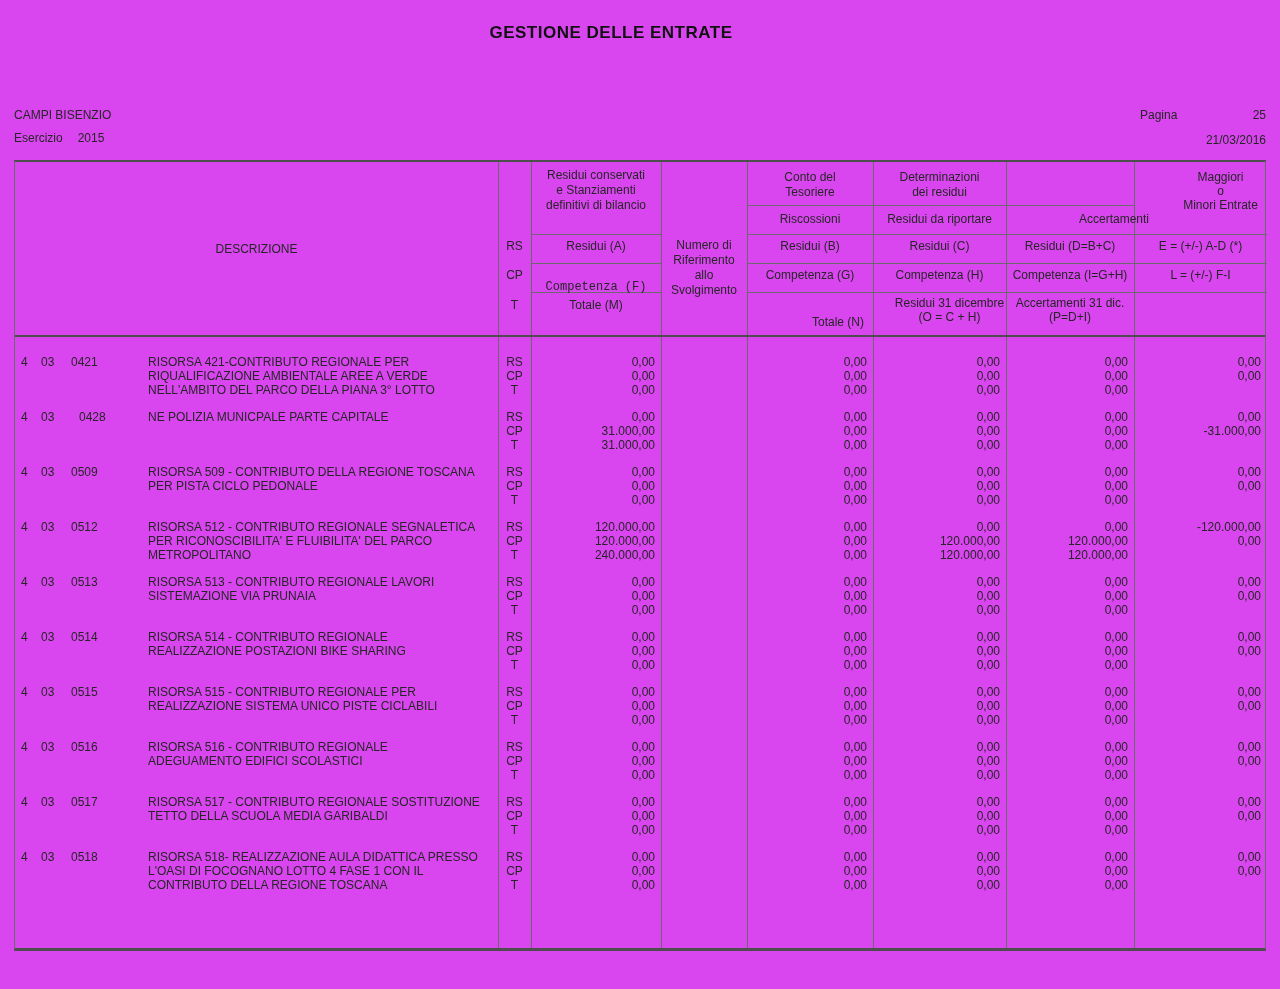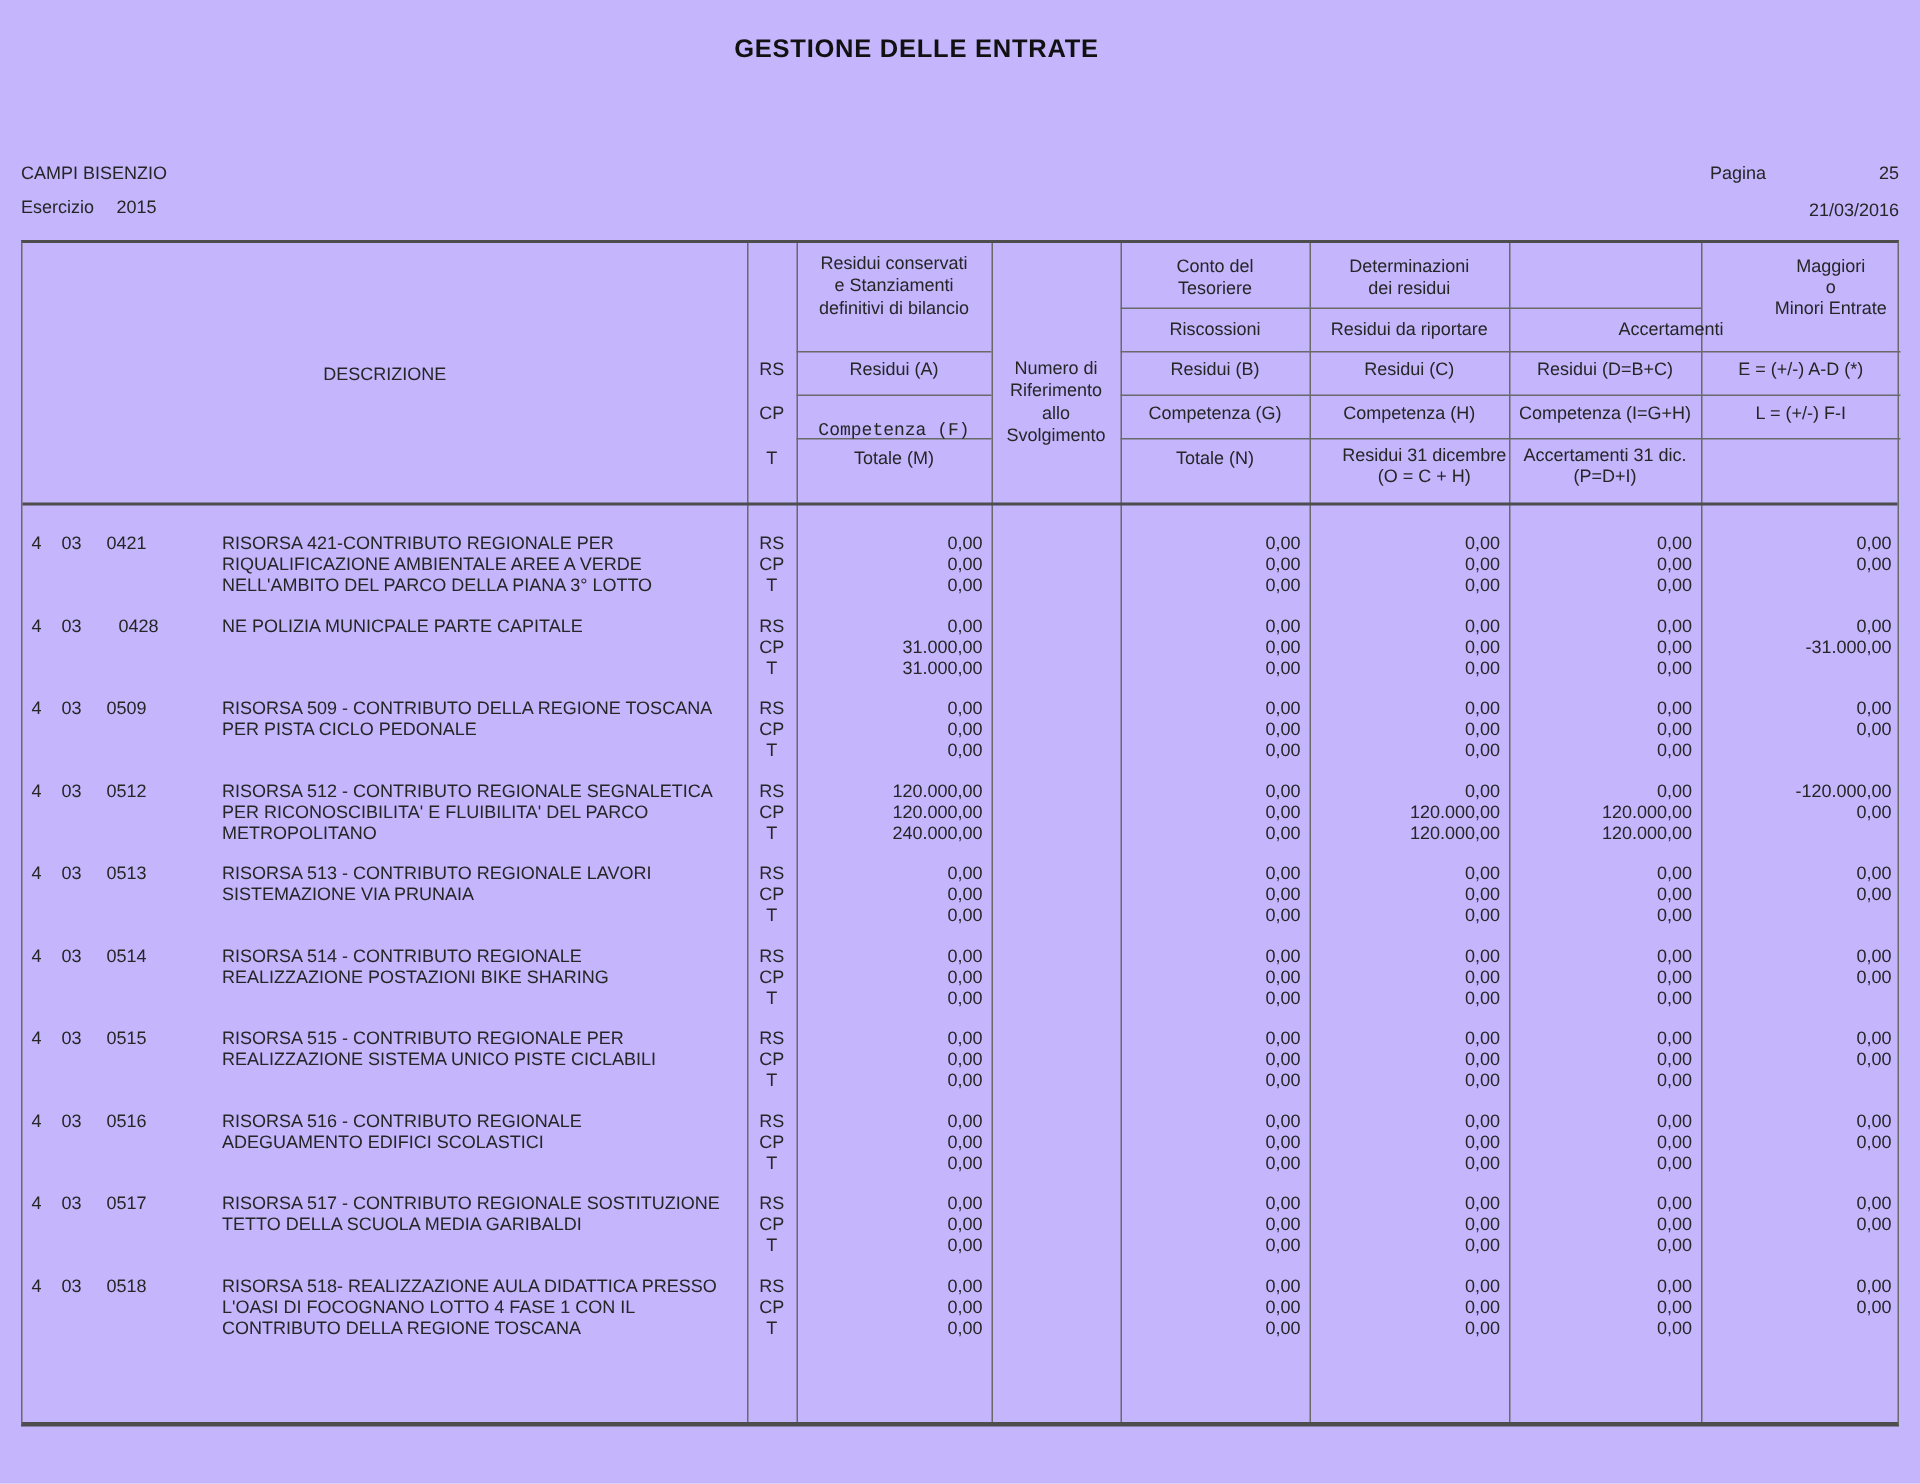--- a/index.html
+++ b/index.html
@@ -1,16 +1,16 @@
 <!DOCTYPE html>
 <html><head>
 <meta charset="utf-8">
 <style>
   html,body{margin:0;padding:0;background:#e8e8e8;}
-  .page{position:relative;width:1280px;height:989px;background:#c4b5fd;margin:0 auto;
+  .page{position:relative;width:1280px;height:989px;background:#d946ef;margin:0 auto;
         font-family:"Liberation Sans","DejaVu Sans",sans-serif;color:#262626;overflow:hidden;}
   .abs{position:absolute;}
   .title{position:absolute;left:0;top:23px;width:1222px;text-align:center;
          font-size:17px;font-weight:bold;letter-spacing:.5px;color:#111;}
   .meta{font-size:12px;line-height:14px;white-space:pre;}
   
   .rtable{position:absolute;left:14px;top:160px;width:1252px;height:791px;box-sizing:border-box;
           border-top:2px solid #4d4d4d;border-bottom:3px solid #4d4d4d;
           border-left:1px solid #6a6a6a;border-right:1px solid #6a6a6a;}
   .vline{position:absolute;top:0;bottom:0;width:1px;background:#6a6a6a;}
@@ -76,21 +76,21 @@
     <div class="cell cell2" style="left:646px;width:86px;top:76px;">Numero di
 Riferimento
 allo
 Svolgimento</div>
 
     <div class="cell cell2" style="left:732px;width:126px;top:8px;">Conto del
 Tesoriere</div>
     <div class="cell" style="left:732px;width:126px;top:50px;">Riscossioni</div>
     <div class="cell" style="left:732px;width:126px;top:77px;">Residui (B)</div>
     <div class="cell" style="left:732px;width:126px;top:106px;">Competenza (G)</div>
-    <div class="cell" style="left:732px;width:126px;top:136px;">Totale (N)</div>
+    <div class="cell" style="left:732px;width:126px;top:153px;padding-left:28px;">Totale (N)</div>
 
     <div class="cell cell2" style="left:858px;width:133px;top:8px;">Determinazioni
 dei residui</div>
     <div class="cell" style="left:858px;width:133px;top:50px;">Residui da riportare</div>
     <div class="cell" style="left:858px;width:133px;top:77px;">Residui (C)</div>
     <div class="cell" style="left:858px;width:133px;top:106px;">Competenza (H)</div>
     <div class="cell" style="left:832px;width:133px;top:134px;padding-left:36px;">Residui 31 dicembre
 (O = C + H)</div>
 
     <div class="cell" style="left:991px;width:128px;top:50px;padding-left:44px;">Accertamenti</div>

